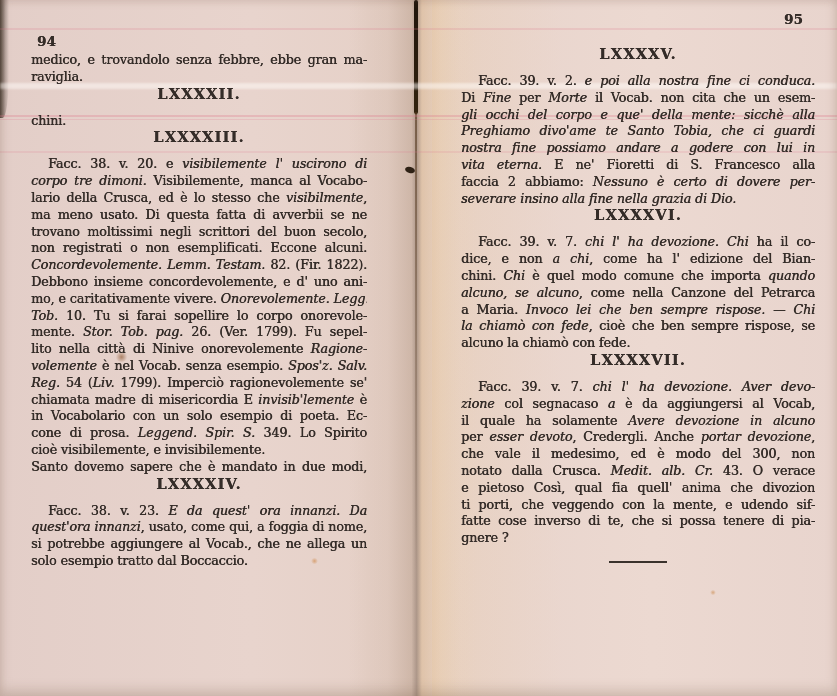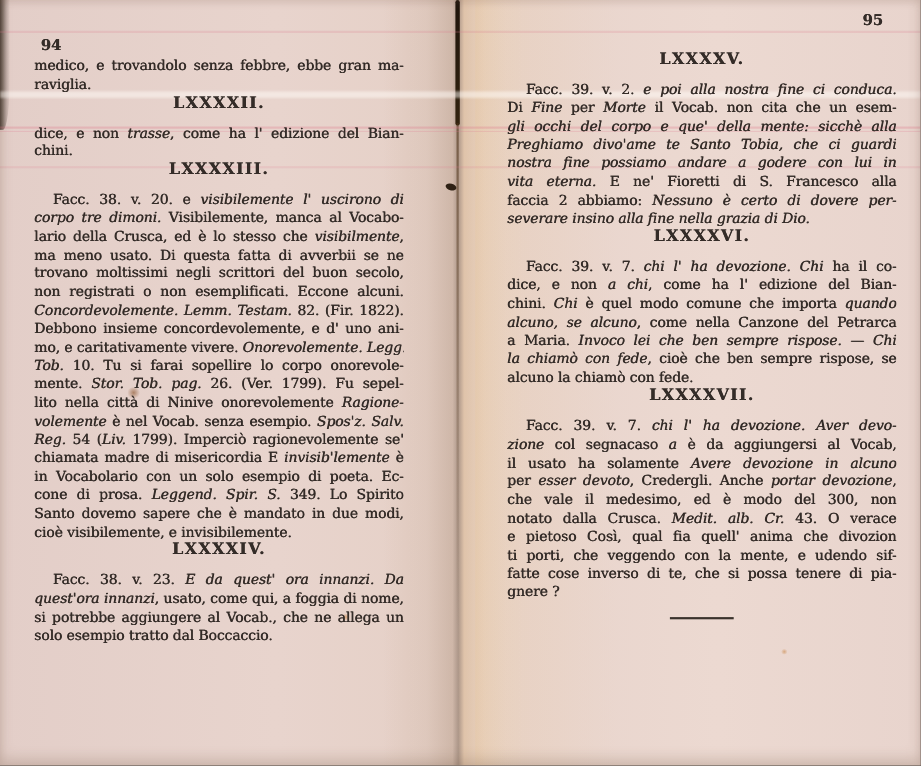--- a/index.html
+++ b/index.html
@@ -81,42 +81,41 @@
   <div class="stripe" id="stripe-pink-4"></div>
   <div class="stain-1"></div>
   <div class="stain-2"></div>
   <div class="stain-3"></div>
 
   <div class="pagenum" id="pagenum-94">94</div>
   <div class="column" id="col-0">
       <div class="line"><span>medico, e trovandolo senza febbre, ebbe gran ma-</span></div>
       <div class="line line-last"><span>raviglia.</span></div>
       <div class="block-heading">LXXXXII.</div>
-      <div class="line"><span>dice, e non </span><span class="it">trasse</span><span>, come ha l' edizione del Bian-</span></div>
       <div class="line line-last"><span>chini.</span></div>
       <div class="block-heading">LXXXXIII.</div>
       <div class="line line-first"><span>Facc. 38. v. 20. e </span><span class="it">visibilemente l' uscirono di</span></div>
       <div class="line"><span class="it">corpo tre dimoni.</span><span> Visibilemente, manca al Vocabo-</span></div>
       <div class="line"><span>lario della Crusca, ed è lo stesso che </span><span class="it">visibilmente</span><span>,</span></div>
       <div class="line"><span>ma meno usato. Di questa fatta di avverbii se ne</span></div>
       <div class="line"><span>trovano moltissimi negli scrittori del buon secolo,</span></div>
       <div class="line"><span>non registrati o non esemplificati. Eccone alcuni.</span></div>
       <div class="line"><span class="it">Concordevolemente. Lemm. Testam.</span><span> 82. (Fir. 1822).</span></div>
       <div class="line"><span>Debbono insieme concordevolemente, e d' uno ani-</span></div>
       <div class="line"><span>mo, e caritativamente vivere. </span><span class="it">Onorevolemente. Legg.</span></div>
       <div class="line"><span class="it">Tob.</span><span> 10. Tu si farai sopellire lo corpo onorevole-</span></div>
       <div class="line"><span>mente. </span><span class="it">Stor. Tob. pag.</span><span> 26. (Ver. 1799). Fu sepel-</span></div>
       <div class="line"><span>lito nella città di Ninive onorevolemente </span><span class="it">Ragione-</span></div>
       <div class="line"><span class="it">volemente</span><span> è nel Vocab. senza esempio. </span><span class="it">Spos'z. Salv.</span></div>
       <div class="line"><span class="it">Reg.</span><span> 54 (</span><span class="it">Liv.</span><span> 1799). Imperciò ragionevolemente se'</span></div>
       <div class="line"><span>chiamata madre di misericordia E </span><span class="it">invisib'lemente</span><span> è</span></div>
       <div class="line"><span>in Vocabolario con un solo esempio di poeta. Ec-</span></div>
       <div class="line"><span>cone di prosa. </span><span class="it">Leggend. Spir. S.</span><span> 349. Lo Spirito</span></div>
+      <div class="line line-last"><span>cioè visibilemente, e invisibilemente.</span></div>
       <div class="line"><span>Santo dovemo sapere che è mandato in due modi,</span></div>
-      <div class="line line-last"><span>cioè visibilemente, e invisibilemente.</span></div>
       <div class="block-heading">LXXXXIV.</div>
       <div class="line line-first"><span>Facc. 38. v. 23. </span><span class="it">E da quest' ora innanzi. Da</span></div>
       <div class="line"><span class="it">quest'ora innanzi</span><span>, usato, come qui, a foggia di nome,</span></div>
       <div class="line"><span>si potrebbe aggiungere al Vocab., che ne allega un</span></div>
       <div class="line line-last"><span>solo esempio tratto dal Boccaccio.</span></div>
     </div>
 
   <div class="pagenum" id="pagenum-95">95</div>
   <div class="column" id="col-1">
       <div class="block-heading">LXXXXV.</div>
@@ -132,21 +131,21 @@
       <div class="line line-first"><span>Facc. 39. v. 7. </span><span class="it">chi l' ha devozione. Chi</span><span> ha il co-</span></div>
       <div class="line"><span>dice, e non </span><span class="it">a chi</span><span>, come ha l' edizione del Bian-</span></div>
       <div class="line"><span>chini. </span><span class="it">Chi</span><span> è quel modo comune che importa </span><span class="it">quando</span></div>
       <div class="line"><span class="it">alcuno, se alcuno</span><span>, come nella Canzone del Petrarca</span></div>
       <div class="line"><span>a Maria. </span><span class="it">Invoco lei che ben sempre rispose.</span><span> — </span><span class="it">Chi</span></div>
       <div class="line"><span class="it">la chiamò con fede</span><span>, cioè che ben sempre rispose, se</span></div>
       <div class="line line-last"><span>alcuno la chiamò con fede.</span></div>
       <div class="block-heading">LXXXXVII.</div>
       <div class="line line-first"><span>Facc. 39. v. 7. </span><span class="it">chi l' ha devozione. Aver devo-</span></div>
       <div class="line"><span class="it">zione</span><span> col segnacaso </span><span class="it">a</span><span> è da aggiungersi al Vocab,</span></div>
-      <div class="line"><span>il usato ha solamente </span><span class="it">Avere devozione in alcuno</span></div>
+      <div class="line"><span>il quale ha solamente </span><span class="it">Avere devozione in alcuno</span></div>
       <div class="line"><span>per </span><span class="it">esser devoto</span><span>, Credergli. Anche </span><span class="it">portar devozione</span><span>,</span></div>
       <div class="line"><span>che vale il medesimo, ed è modo del 300, non</span></div>
       <div class="line"><span>notato dalla Crusca. </span><span class="it">Medit. alb. Cr.</span><span> 43. O verace</span></div>
       <div class="line"><span>e pietoso Così, qual fia quell' anima che divozion</span></div>
       <div class="line"><span>ti porti, che veggendo con la mente, e udendo sif-</span></div>
       <div class="line"><span>fatte cose inverso di te, che si possa tenere di pia-</span></div>
       <div class="line line-last"><span>gnere ?</span></div>
       <div class="block-rule"></div>
     </div>
 

